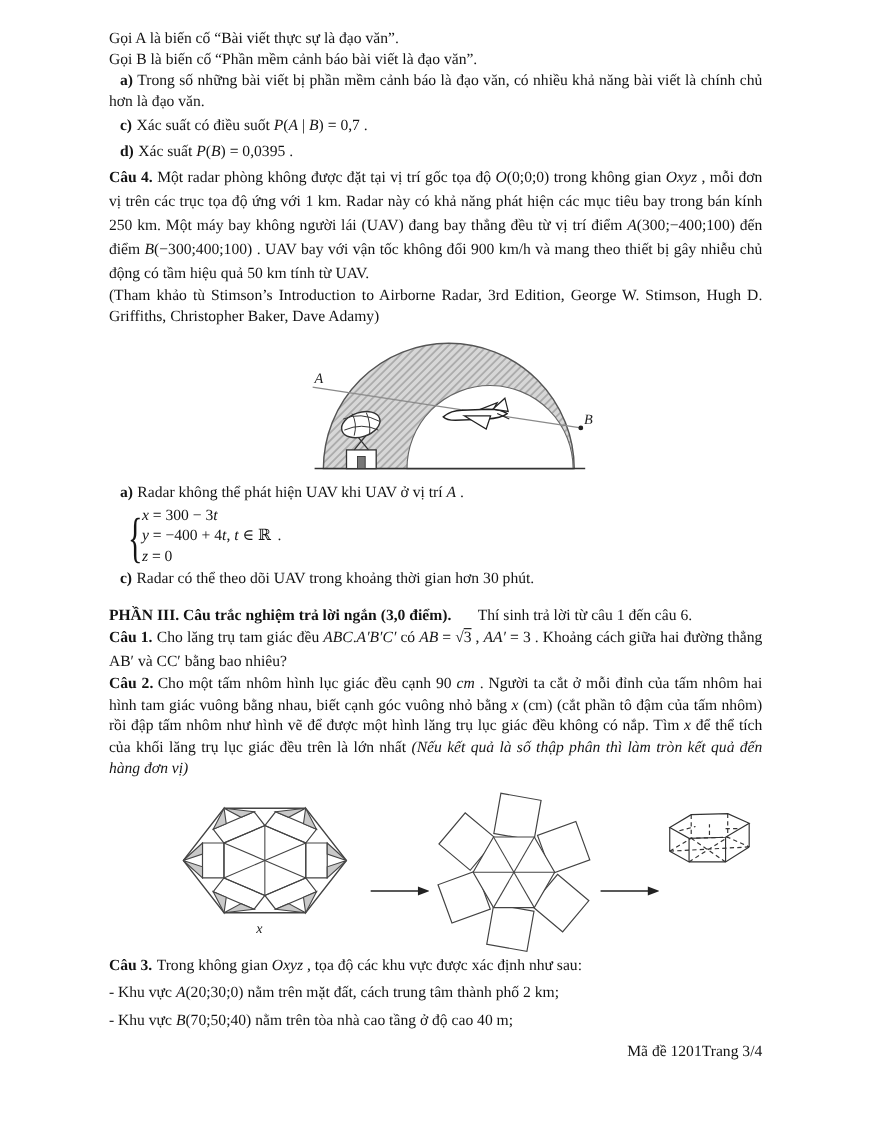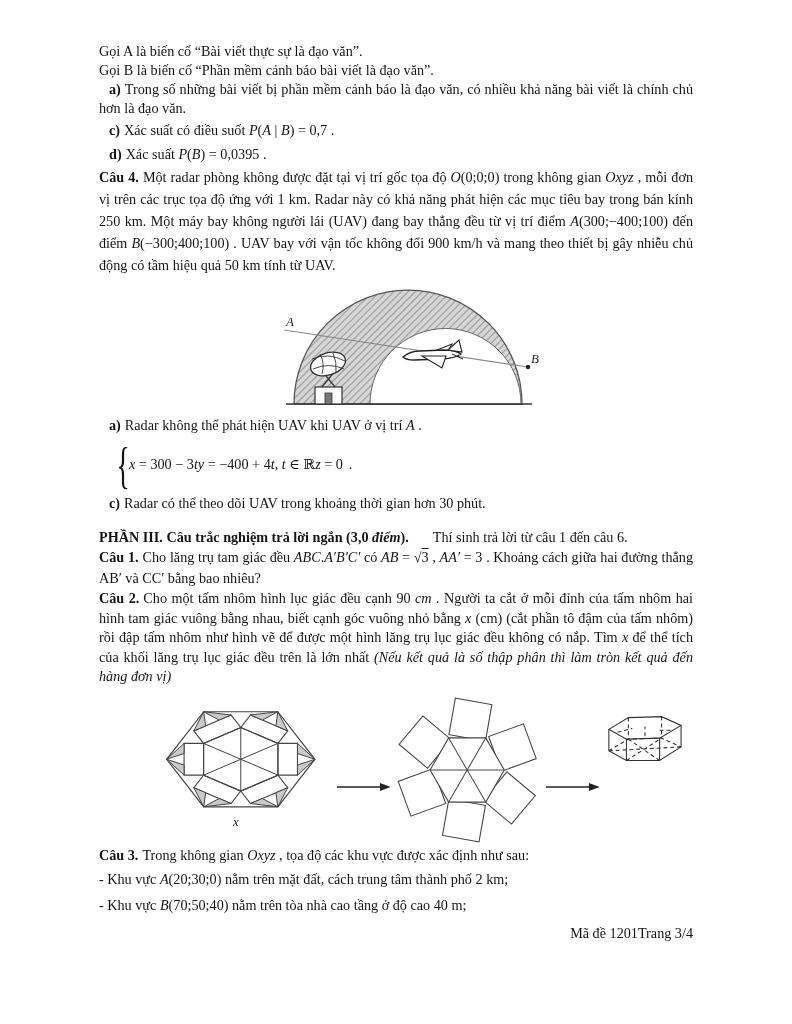--- a/index.html
+++ b/index.html
@@ -1,37 +1,37 @@
 <!DOCTYPE html>
 <html><head>
 <meta charset="utf-8">
 <style>
   *{box-sizing:border-box}
   html,body{margin:0;padding:0}
   body{width:792px;height:1024px;background:#ffffff;overflow:hidden;
        font-family:"Liberation Serif","DejaVu Serif",serif;font-size:14.2px;color:#141414;}
-  .page{width:792px;height:1024px;padding:42px 99px 0 99px;position:relative}
+  .page{width:792px;height:1024px;padding:26px 99px 0 99px;position:relative}
   p{margin:0;line-height:19px;text-align:justify}
   .ind{text-indent:10px}
   .lbl{margin-right:4px;font-weight:bold}
   .mline{line-height:24px}
   .math{white-space:nowrap}
   .math i,[data-math] i{font-style:italic}
   .ov{font-style:italic;text-decoration:overline}
   .rad{text-decoration:overline}
   .stem{line-height:22px}
   .ref{line-height:19px}
   .opt{line-height:19.5px}
   .optb{display:flex;align-items:center;padding-left:10px;margin:1px 0;text-align:left}
   .nb{white-space:nowrap}
   .brace{font-size:50px;font-weight:400;line-height:56px;display:inline-block;transform:scaleX(.55);margin:0 -6px 0 2px}
-  .eqs{display:flex;flex-direction:row;line-height:18.5px}
+  .eqs{display:flex;flex-direction:column;line-height:18.5px}
   .sysdot{margin-left:6px}
   .h3{line-height:20px;margin-top:14px}
-  .bi{font-style:italic;font-weight:bold}
+  .bi{font-weight:bold}
   .hrest{margin-left:24px}
   .c1p{line-height:21px}
   .c2p{line-height:19.5px}
   .note-i{font-style:italic}
   .ki{line-height:26px}
   .fig1wrap{margin:2px 0 2px 185px}
   .figrow{display:flex;align-items:flex-start;gap:4px;margin:8px 0 0 52px}
   .arr1{margin-top:86px}
   .prism{margin-top:16px}
   .figtext{font-style:italic;font-size:13px;fill:#222}
@@ -48,20 +48,21 @@
 
   <p class="ind"><b class="lbl">a)</b><span>Trong số những bài viết bị phần mềm cảnh báo là đạo văn, có nhiều khả năng bài viết là chính chủ hơn là đạo văn.</span></p>
 
 
   <p class="ind mline"><b class="lbl">c)</b><span>Xác suất có điều suốt</span> <span class="math" data-math=""><i>P</i>(<i>A</i> | <i>B</i>) = 0,7 .</span></p>
 
   <p class="ind mline"><b class="lbl">d)</b><span>Xác suất</span> <span class="math" data-math=""><i>P</i>(<i>B</i>) = 0,0395 .</span></p>
 
   <p class="stem"><b class="lbl">Câu 4.</b><span>Một radar phòng không được đặt tại vị trí gốc tọa độ </span><span class="math" data-math=""><i>O</i>(0;0;0)</span><span> trong không gian </span><span class="math" data-math=""><i>Oxyz</i></span><span> , mỗi đơn vị trên các trục tọa độ ứng với 1 km. Radar này có khả năng phát hiện các mục tiêu bay trong bán kính 250 km. Một máy bay không người lái (UAV) đang bay thẳng đều từ vị trí điểm </span><span class="math" data-math=""><i>A</i>(300;−400;100)</span><span> đến điểm </span><span class="math" data-math=""><i>B</i>(−300;400;100)</span><span> . UAV bay với vận tốc không đổi 900 km/h và mang theo thiết bị gây nhiễu chủ động có tầm hiệu quả 50 km tính từ UAV.</span></p>
 
+  <p class="ref">(Tham khảo tù Stimson’s Introduction to Airborne Radar, 3rd Edition, George W. Stimson, Hugh D. Griffiths, Christopher Baker, Dave Adamy)</p>
 
   <div class="fig1wrap">
     <svg width="260" height="132" viewBox="0 0 260 132">
       <defs>
         <pattern id="hatch" width="5" height="5" patternUnits="userSpaceOnUse" patternTransform="rotate(45)">
           <rect width="5" height="5" fill="#d7d7d7"></rect>
           <line x1="2.5" y1="0" x2="2.5" y2="5" stroke-width="1.2" stroke="#9b9b9b"></line>
         </pattern>
       </defs>
       <path d="M 10 126 A 114 114 0 0 1 238 126 Z" fill="url(#hatch)" stroke="#555" stroke-width="1.3"></path>

